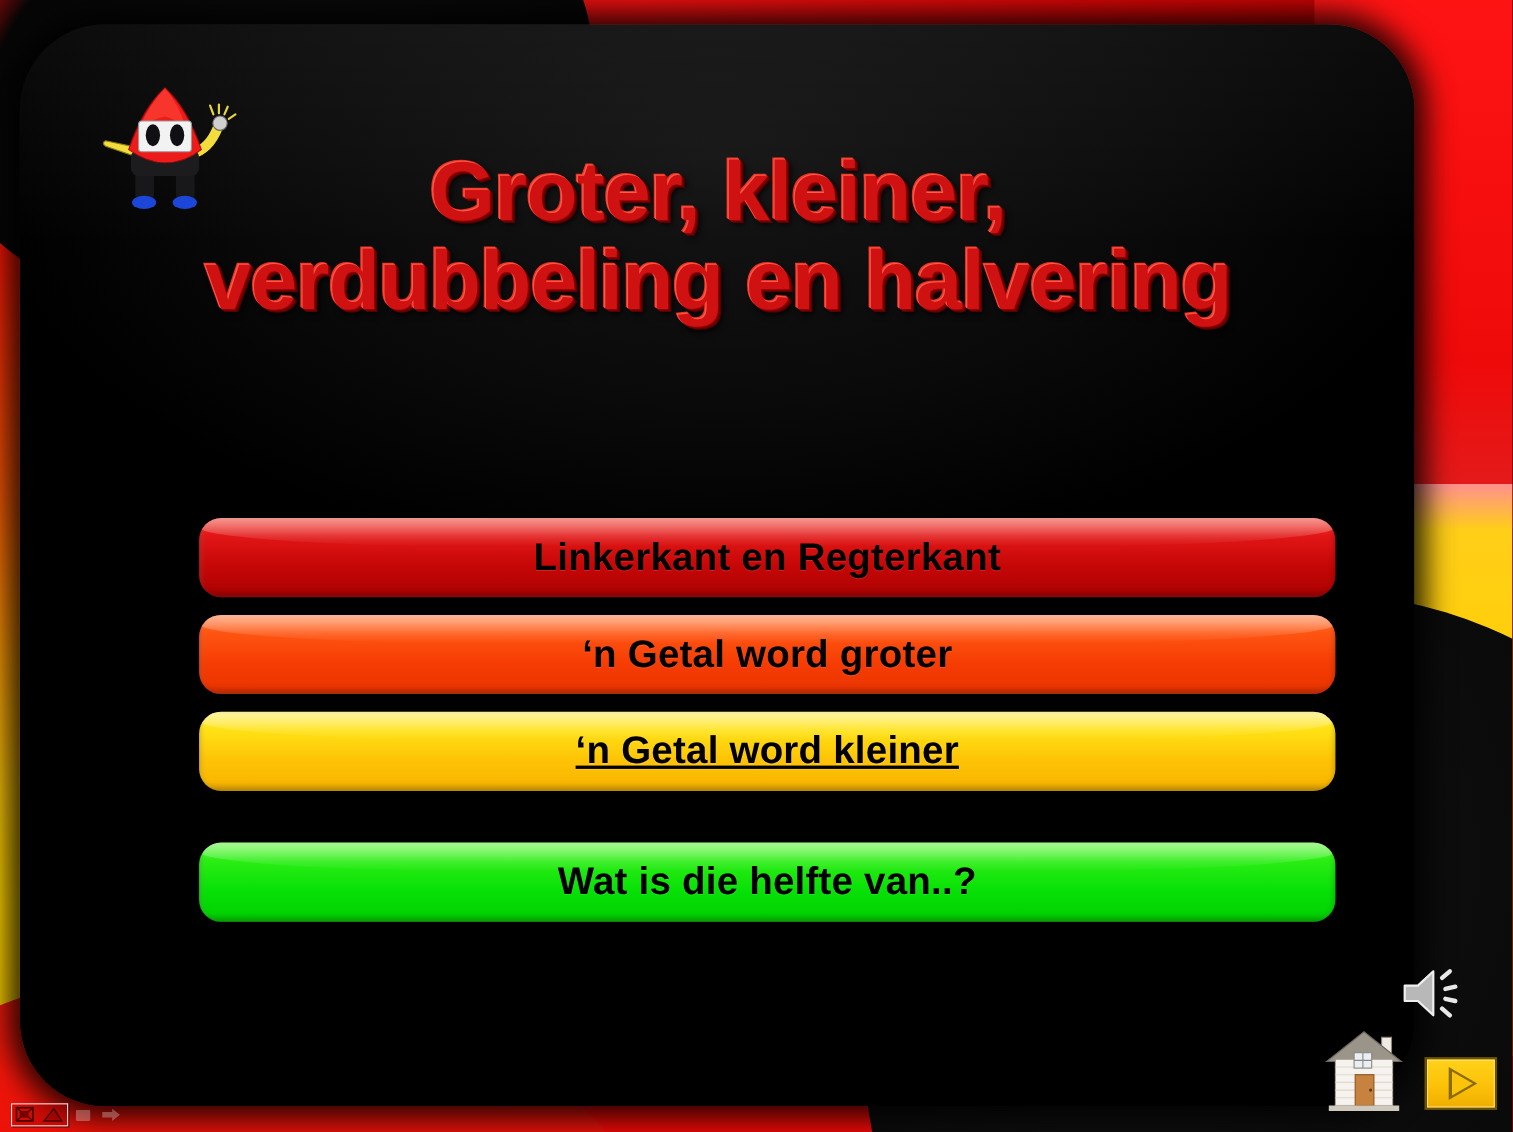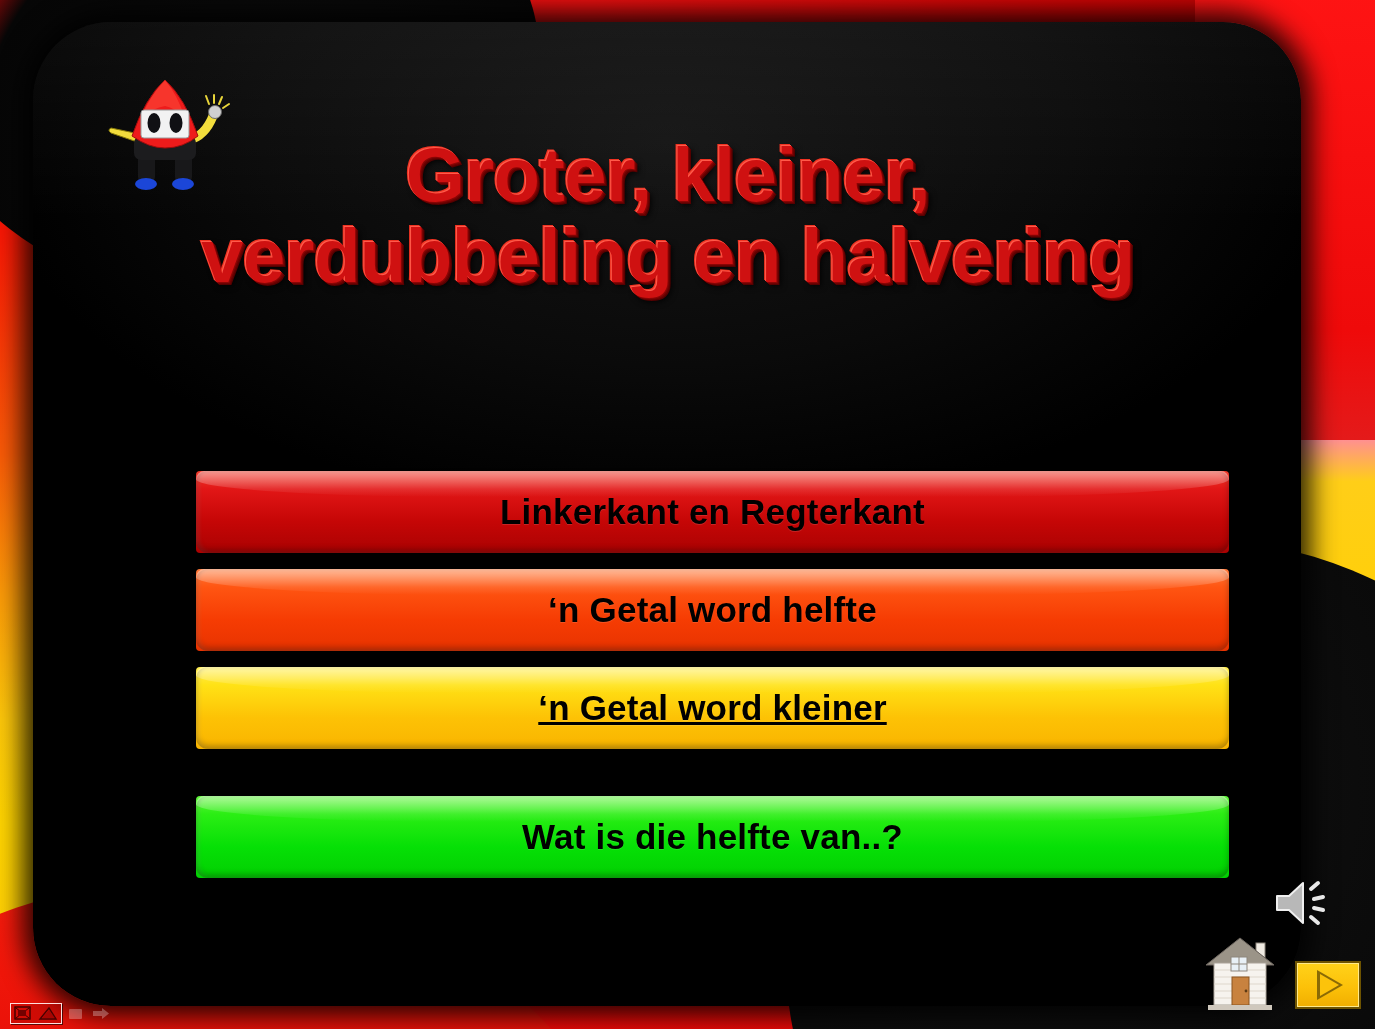--- a/index.html
+++ b/index.html
@@ -76,21 +76,21 @@
   }
   
   .bg-darktop{
     position:absolute;left:-80px;top:-180px;width:620px;height:480px;
     background:radial-gradient(ellipse at 60% 70%,#0d0d0d 0%,#060606 60%,rgba(0,0,0,0) 72%);
     border-radius:50%;
   }
 
   
   .panel{
-    position:absolute;left:33px;top:22px;width:1268px;height:984px;
+    position:absolute;left:18px;top:22px;width:1268px;height:984px;
     background:
       radial-gradient(ellipse 900px 500px at 50% 12%, #151515 0%, #0a0a0a 45%, #000 75%);
     border-radius:78px;
     box-shadow:0 0 26px 10px rgba(0,0,0,.85);
   }
   .panel-sheen{
     position:absolute;left:0;top:0;right:0;height:200px;
     border-radius:78px 78px 0 0;
     background:linear-gradient(180deg,rgba(255,255,255,.045),rgba(255,255,255,0));
     pointer-events:none;
@@ -115,23 +115,23 @@
        2px  2px 0 #6d0202,
        3px  3px 0 #560101,
        4px  4px 6px rgba(0,0,0,.9);
     white-space:pre-line;
   }
 
   
   .menu{position:absolute;left:163px;top:449px;width:1033px;}
   .mbtn{
     position:relative;
-    height:82px;
+    height:72px;
     margin-bottom:16px;
-    border-radius:4px;
+    border-radius:20px;
     display:flex;align-items:center;justify-content:center;
     cursor:pointer;
     box-shadow:0 3px 5px rgba(0,0,0,.9);
     overflow:hidden;
   }
   .mbtn .lbl{
     position:relative;z-index:3;
     font-size:35px;font-weight:bold;color:#000;
     letter-spacing:.2px;
     text-shadow:0 1px 0 rgba(255,255,255,.12);
@@ -249,21 +249,21 @@
 
       <div class="mbtn b-red">
         <div class="bevel"></div>
         <div class="edge"></div>
         <span class="lbl">Linkerkant en Regterkant</span>
       </div>
 
       <div class="mbtn b-orange">
         <div class="bevel"></div>
         <div class="edge"></div>
-        <span class="lbl">‘n Getal word helfte</span>
+        <span class="lbl">‘n Getal word groter</span>
       </div>
 
       <div class="mbtn b-yellow">
         <div class="bevel"></div>
         <div class="edge"></div>
         <span class="lbl">‘n Getal word kleiner</span>
       </div>
 
       <div class="mbtn b-green">
         <div class="bevel"></div>

